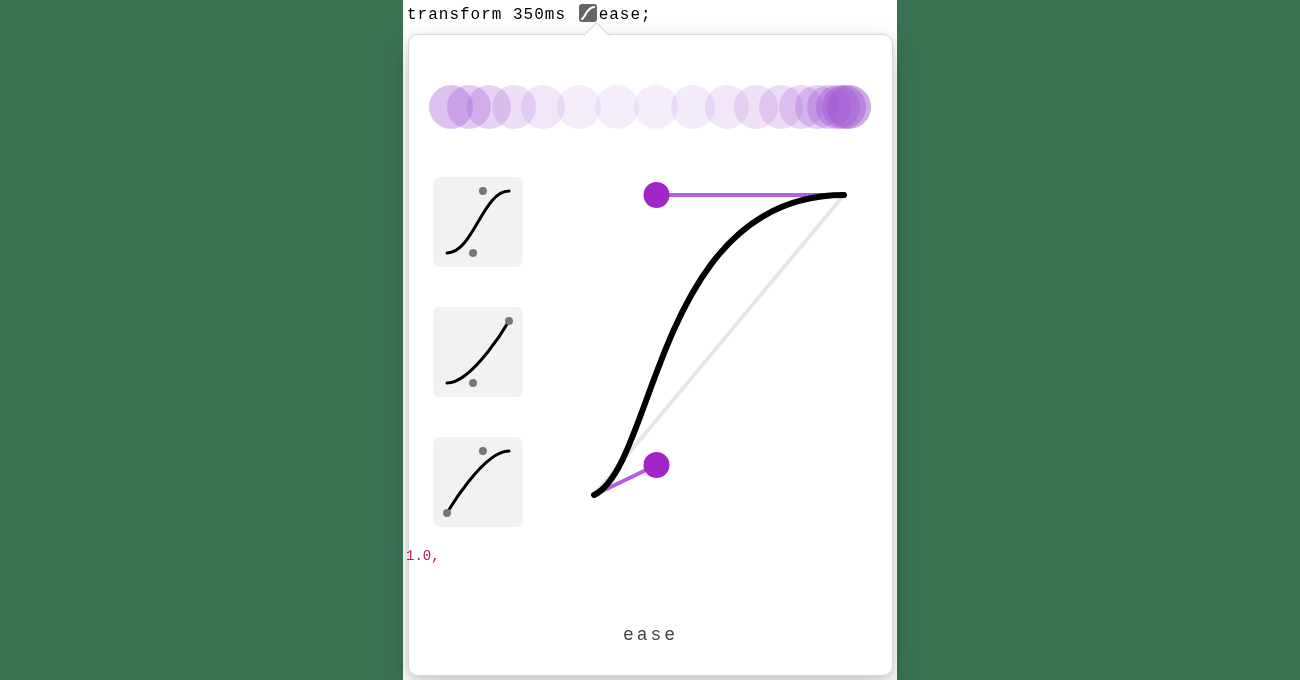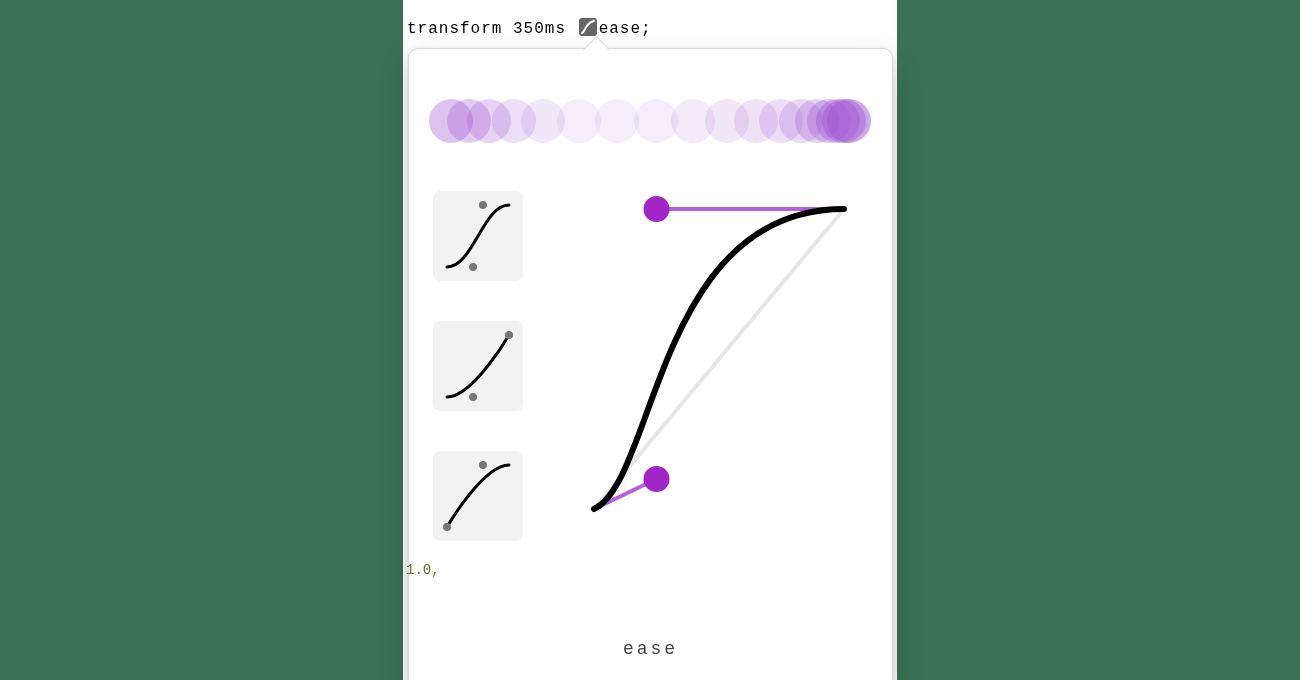--- a/index.html
+++ b/index.html
@@ -1,41 +1,41 @@
 <!DOCTYPE html>
 <html><head>
 <meta charset="utf-8">
 <style>
   html,body{margin:0;padding:0;width:1300px;height:680px;overflow:hidden;font-family:Menlo,Consolas,"Courier New",monospace;}
   
   .gutter-left,.gutter-right{position:absolute;top:0;bottom:0;width:403px;background:#3b7254;}
   .gutter-left{left:0;}
   .gutter-right{right:0;}
   
-  .doccol{position:absolute;left:403px;top:14px;width:494px;height:564px;background:#fff;}
+  .doccol{position:absolute;left:403px;top:0;width:494px;height:564px;background:#fff;}
   .code-line{position:absolute;left:0;top:0;right:0;height:30px;padding:4px 4px;font-size:16px;letter-spacing:1px;color:#000;}
   .swatch{display:inline-block;vertical-align:-3px;width:18px;height:18px;background:#666;color:#fff;border-radius:3px;margin:0 2px;}
   .swatch svg{display:block;}
   
   .popover{position:absolute;left:5px;top:34px;width:483px;height:640px;background:#fff;border:1px solid #d8d8d8;border-radius:10px;box-shadow:0 12px 30px rgba(0,0,0,.18),0 2px 6px rgba(0,0,0,.1);}
   .popover .arrow{position:absolute;left:178px;top:-9px;width:18px;height:18px;background:#fff;border-left:1px solid #d8d8d8;border-top:1px solid #d8d8d8;transform:rotate(45deg);}
   .preview{position:absolute;left:0;right:0;top:18px;height:80px;}
   .preview .dot{position:absolute;top:32px;width:44px;height:44px;border-radius:50%;}
   
   .presets{position:absolute;left:24px;top:142px;width:95px;}
   .preset{width:90px;height:90px;background:#f2f2f2;border-radius:7px;margin-bottom:40px;position:relative;cursor:pointer;}
   .preset svg{position:absolute;inset:0;}
   
   .curve{position:absolute;left:175px;top:150px;width:270px;height:320px;}
   .curve svg{width:270px;height:320px;overflow:visible;}
   .handle{cursor:move;}
   .label{position:absolute;left:0;right:0;top:590px;text-align:center;font-size:18px;letter-spacing:3px;color:#444;}
   
   .under{position:absolute;color:#555;font-size:15px;text-decoration:underline;}
-  .bottombit{position:absolute;left:3px;bottom:0;color:#4d7c0f;font-size:14px;}
+  .bottombit{position:absolute;left:3px;bottom:0;color:#be185d;font-size:14px;}
 </style>
 </head>
 <body>
 
 <div class="gutter-left"></div>
 <div class="gutter-right"></div>
 
 <div class="doccol">
 
   <span class="under" style="right:-3px;"></span>

